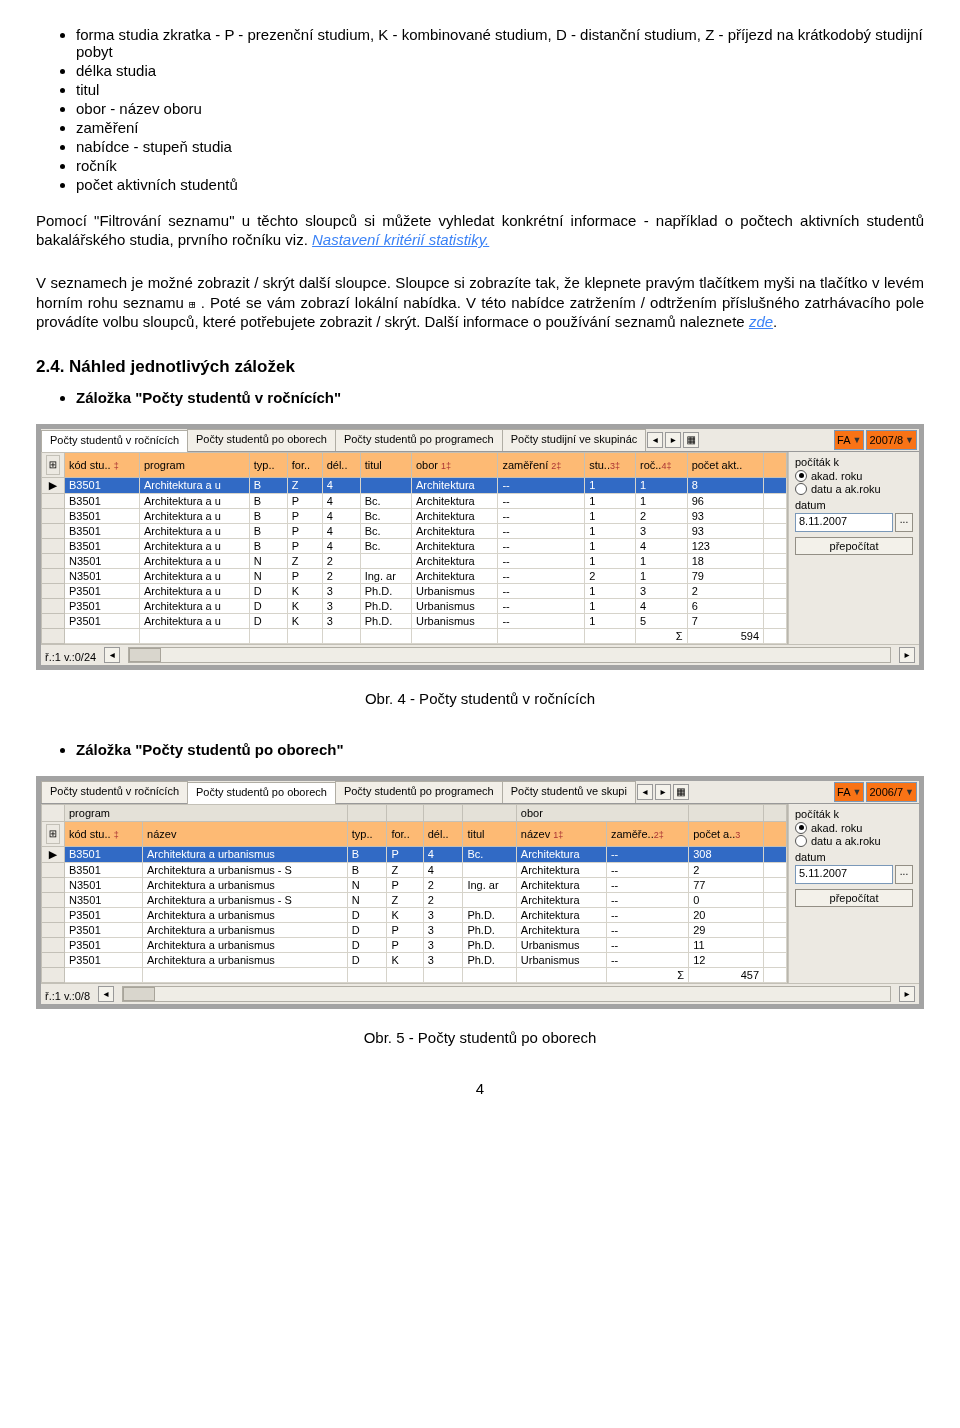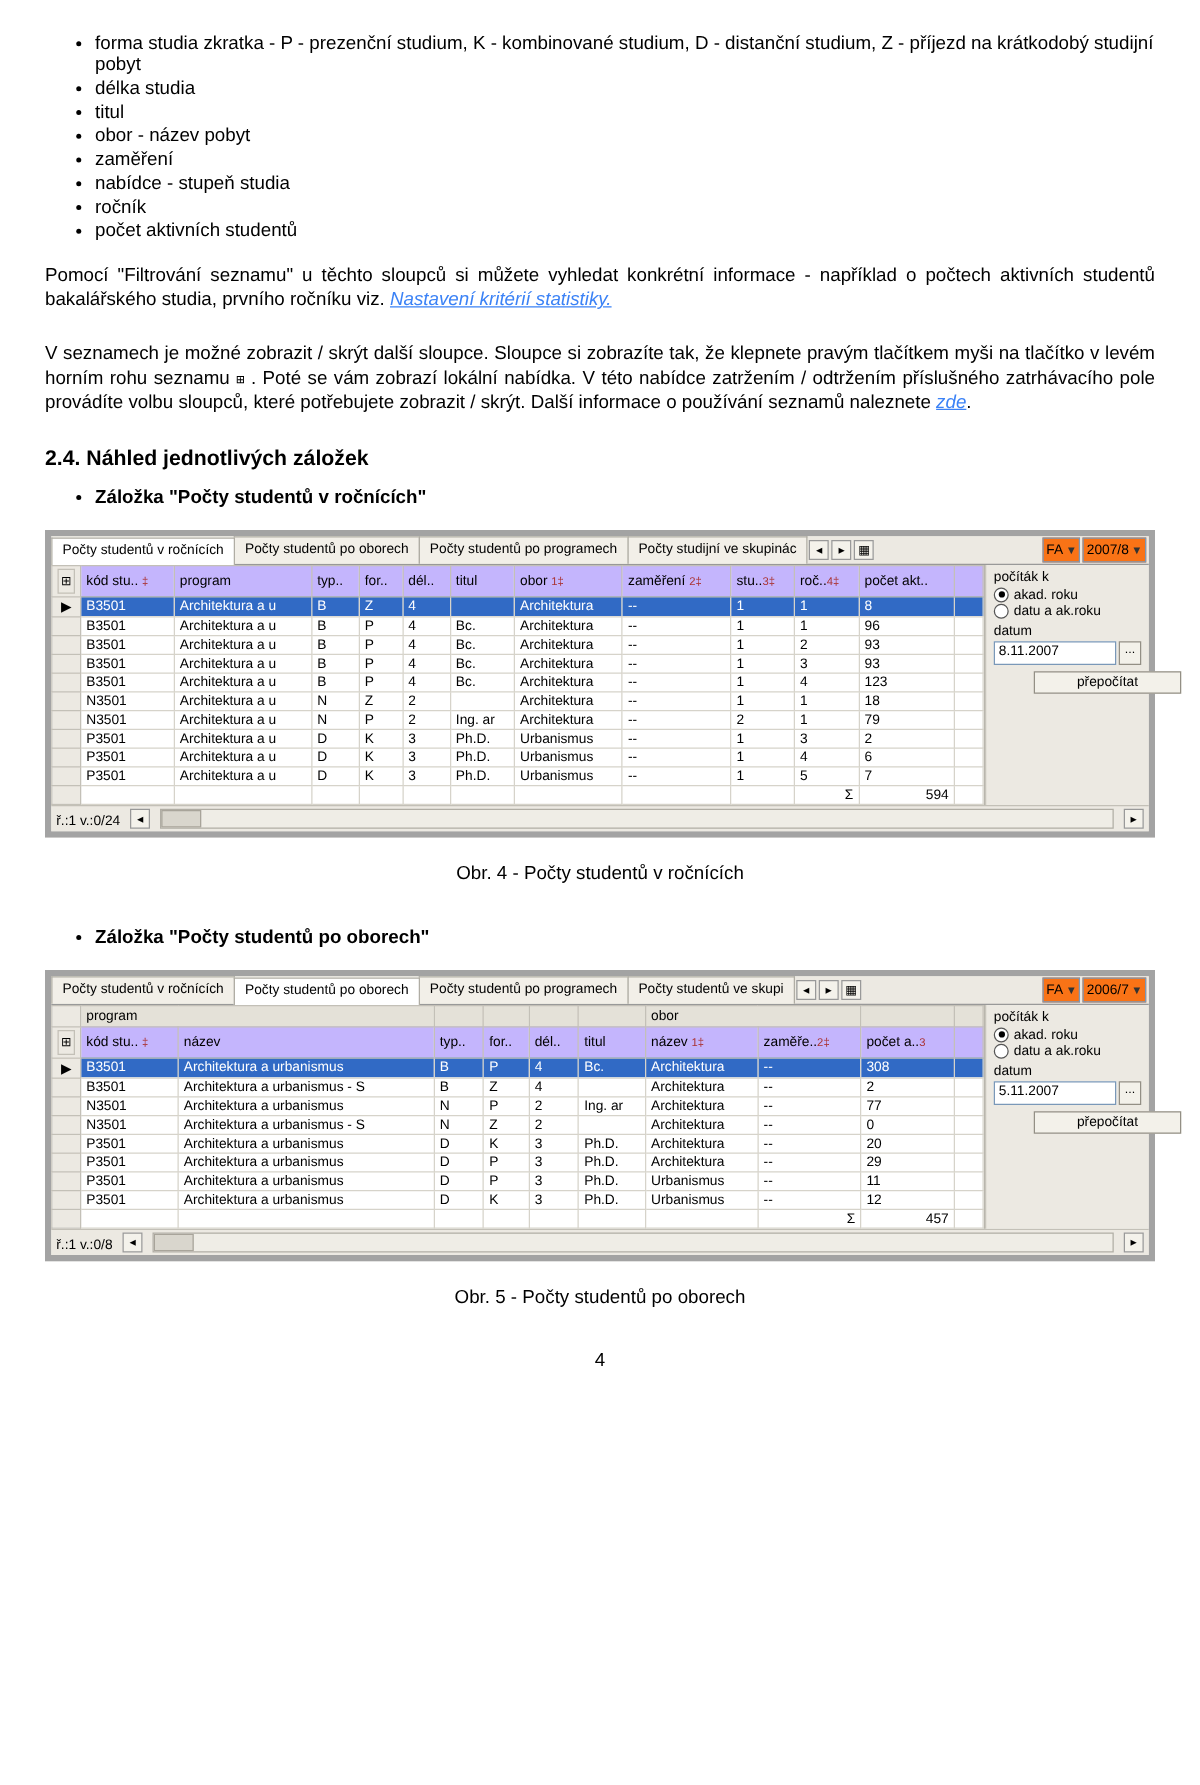--- a/index.html
+++ b/index.html
@@ -73,27 +73,27 @@
   }
   .radio.sel::after { content:""; width:5px; height:5px; background:#000; border-radius:50%; }
   .field {
     display: flex; align-items: flex-end; gap: 2px; margin-top: 2px;
   }
   .textfield {
     border: 1px solid #7a98b8; background:#fff; padding: 1px 3px; height: 15px; flex:1;
   }
   .btn {
     border: 1px solid #938f85; background: #f3f1ea; padding: 2px 6px; margin-top: 5px;
-    text-align: center; cursor: default; width: 100%; box-sizing: border-box; margin-left: 32px;
+    text-align: center; cursor: default; width: 100%; box-sizing: border-box;
   }
   .dots-btn { width: 16px; height: 17px; border: 1px solid #938f85; background: #f3f1ea; text-align:center; font-size:10px;}
   
   table.grid { border-collapse: collapse; width: 100%; background:#fff; }
   table.grid th {
-    background: #c4b5fd; border: 1px solid #c3c0b7; font-weight: normal;
+    background: #fdba74; border: 1px solid #c3c0b7; font-weight: normal;
     padding: 2px 4px; text-align: left; font-size: 11px; white-space: nowrap;
   }
   table.grid th.grp { background:#e4e1d8; }
   table.grid td {
     border: 1px solid #d6d3ca; padding: 1px 4px; font-size: 11px; white-space: nowrap;
     background: #fff;
   }
   table.grid tr.sel td { background: #316ac5; color: #fff; }
   .rowmark { width: 14px; text-align:center; background:#ece9e2 !important; color:#000 !important; border-color:#c3c0b7 !important;}
   .sort-ind { font-size: 9px; color:#a33; }
@@ -112,21 +112,21 @@
     border:1px solid #c3c0b7; background:#ece9e2; font-size:10px;
   }
 </style>
 </head>
 <body>
 
 <ul class="doc-list">
   <li>forma studia zkratka - P - prezenční studium, K - kombinované studium, D - distanční studium, Z - příjezd na krátkodobý studijní pobyt</li>
   <li>délka studia</li>
   <li>titul</li>
-  <li>obor - název pobyt</li>
+  <li>obor - název oboru</li>
   <li>zaměření</li>
   <li>nabídce - stupeň studia</li>
   <li>ročník</li>
   <li>počet aktivních studentů</li>
 </ul>
 
 <p class="para">
   <span>Pomocí "Filtrování seznamu" u těchto sloupců si můžete vyhledat konkrétní informace - například o počtech aktivních studentů bakalářského studia, prvního ročníku viz. </span>
   <a class="zde" href="#">Nastavení kritérií statistiky.</a>
 </p>

